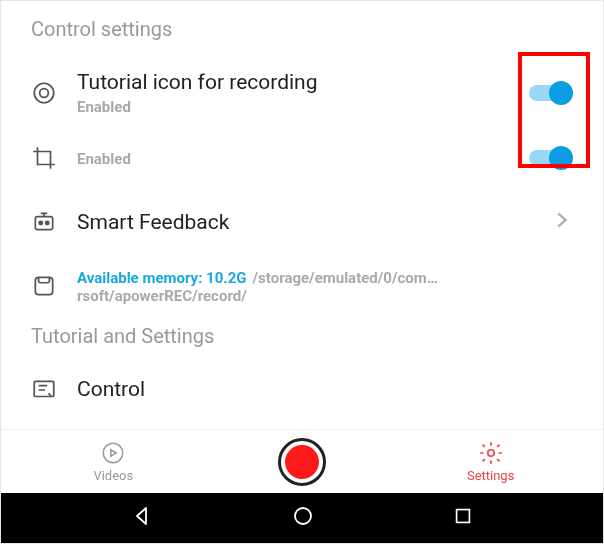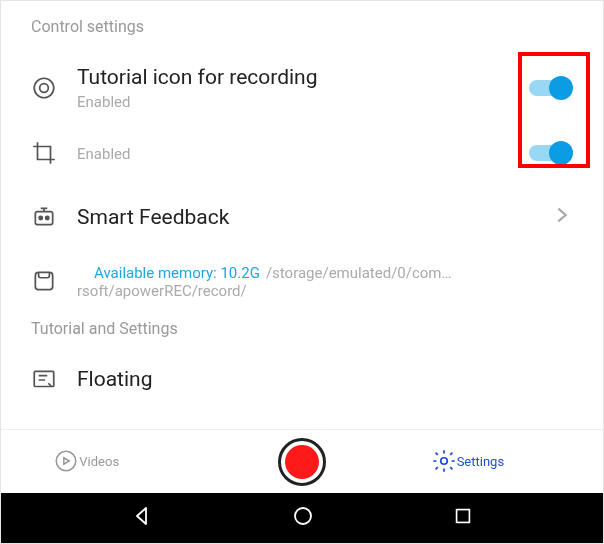--- a/index.html
+++ b/index.html
@@ -17,21 +17,21 @@
       display: flex;
       flex-direction: column;
     }
     .content {
       flex: 1;
       padding: 10px 0 0 0;
       overflow: hidden;
     }
     .section-header {
       color: #999;
-      font-size: 16px;
+      font-size: 20px;
       padding: 6px 30px 18px 30px;
     }
     .setting-row {
       display: flex;
       align-items: center;
       padding: 10px 30px;
       min-height: 64px;
     }
     .setting-icon {
       width: 26px;
@@ -45,24 +45,24 @@
     }
     .setting-title {
       font-size: 21px;
       color: #222;
       line-height: 1.3;
     }
     .setting-sub {
       font-size: 15px;
       color: #aaa;
       margin-top: 2px;
+      font-weight: bold;
     }
     .setting-sub .mem {
       color: #1ba8e0;
-      margin-left: 17px;
     }
     .setting-sub .path {
       color: #aaa;
       margin-left: 6px;
     }
     .toggle {
       width: 44px;
       height: 24px;
       position: relative;
       flex-shrink: 0;
@@ -102,27 +102,27 @@
     .bottom-nav {
       display: flex;
       height: 64px;
       border-top: 1px solid #eee;
       background: #fff;
       align-items: center;
       justify-content: space-around;
     }
     .nav-item {
       display: flex;
-      flex-direction: row;
+      flex-direction: column;
       align-items: center;
       color: #999;
       font-size: 13px;
       width: 120px;
     }
-    .nav-item.active { color: #1d4ed8; }
+    .nav-item.active { color: #ef4444; }
     .nav-icon {
       width: 26px;
       height: 26px;
       margin-bottom: 2px;
     }
     .record-btn {
       width: 48px;
       height: 48px;
       border-radius: 50%;
       border: 3px solid #222;
@@ -230,21 +230,21 @@
     <div class="section-header">Tutorial and Settings</div>
 
     <div class="feedback-cut">
       <span class="setting-icon">
         <svg viewBox="0 0 24 24" fill="none" stroke="currentColor" stroke-width="1.6">
             <rect x="3" y="4" width="18" height="14" rx="1"></rect>
             <path d="M7 8h8M7 12h6"></path>
             <path d="M16 15l3 3"></path>
           </svg>
       </span>
-      <div class="setting-title">Floating</div>
+      <div class="setting-title">Control</div>
     </div>
 
   </div>
 
   <div class="bottom-nav">
     <div class="nav-item">
       <span class="nav-icon">
         <svg viewBox="0 0 24 24" fill="none" stroke="currentColor" stroke-width="1.4">
             <circle cx="12" cy="12" r="9"></circle>
             <path d="M10 9l5 3-5 3z"></path>

